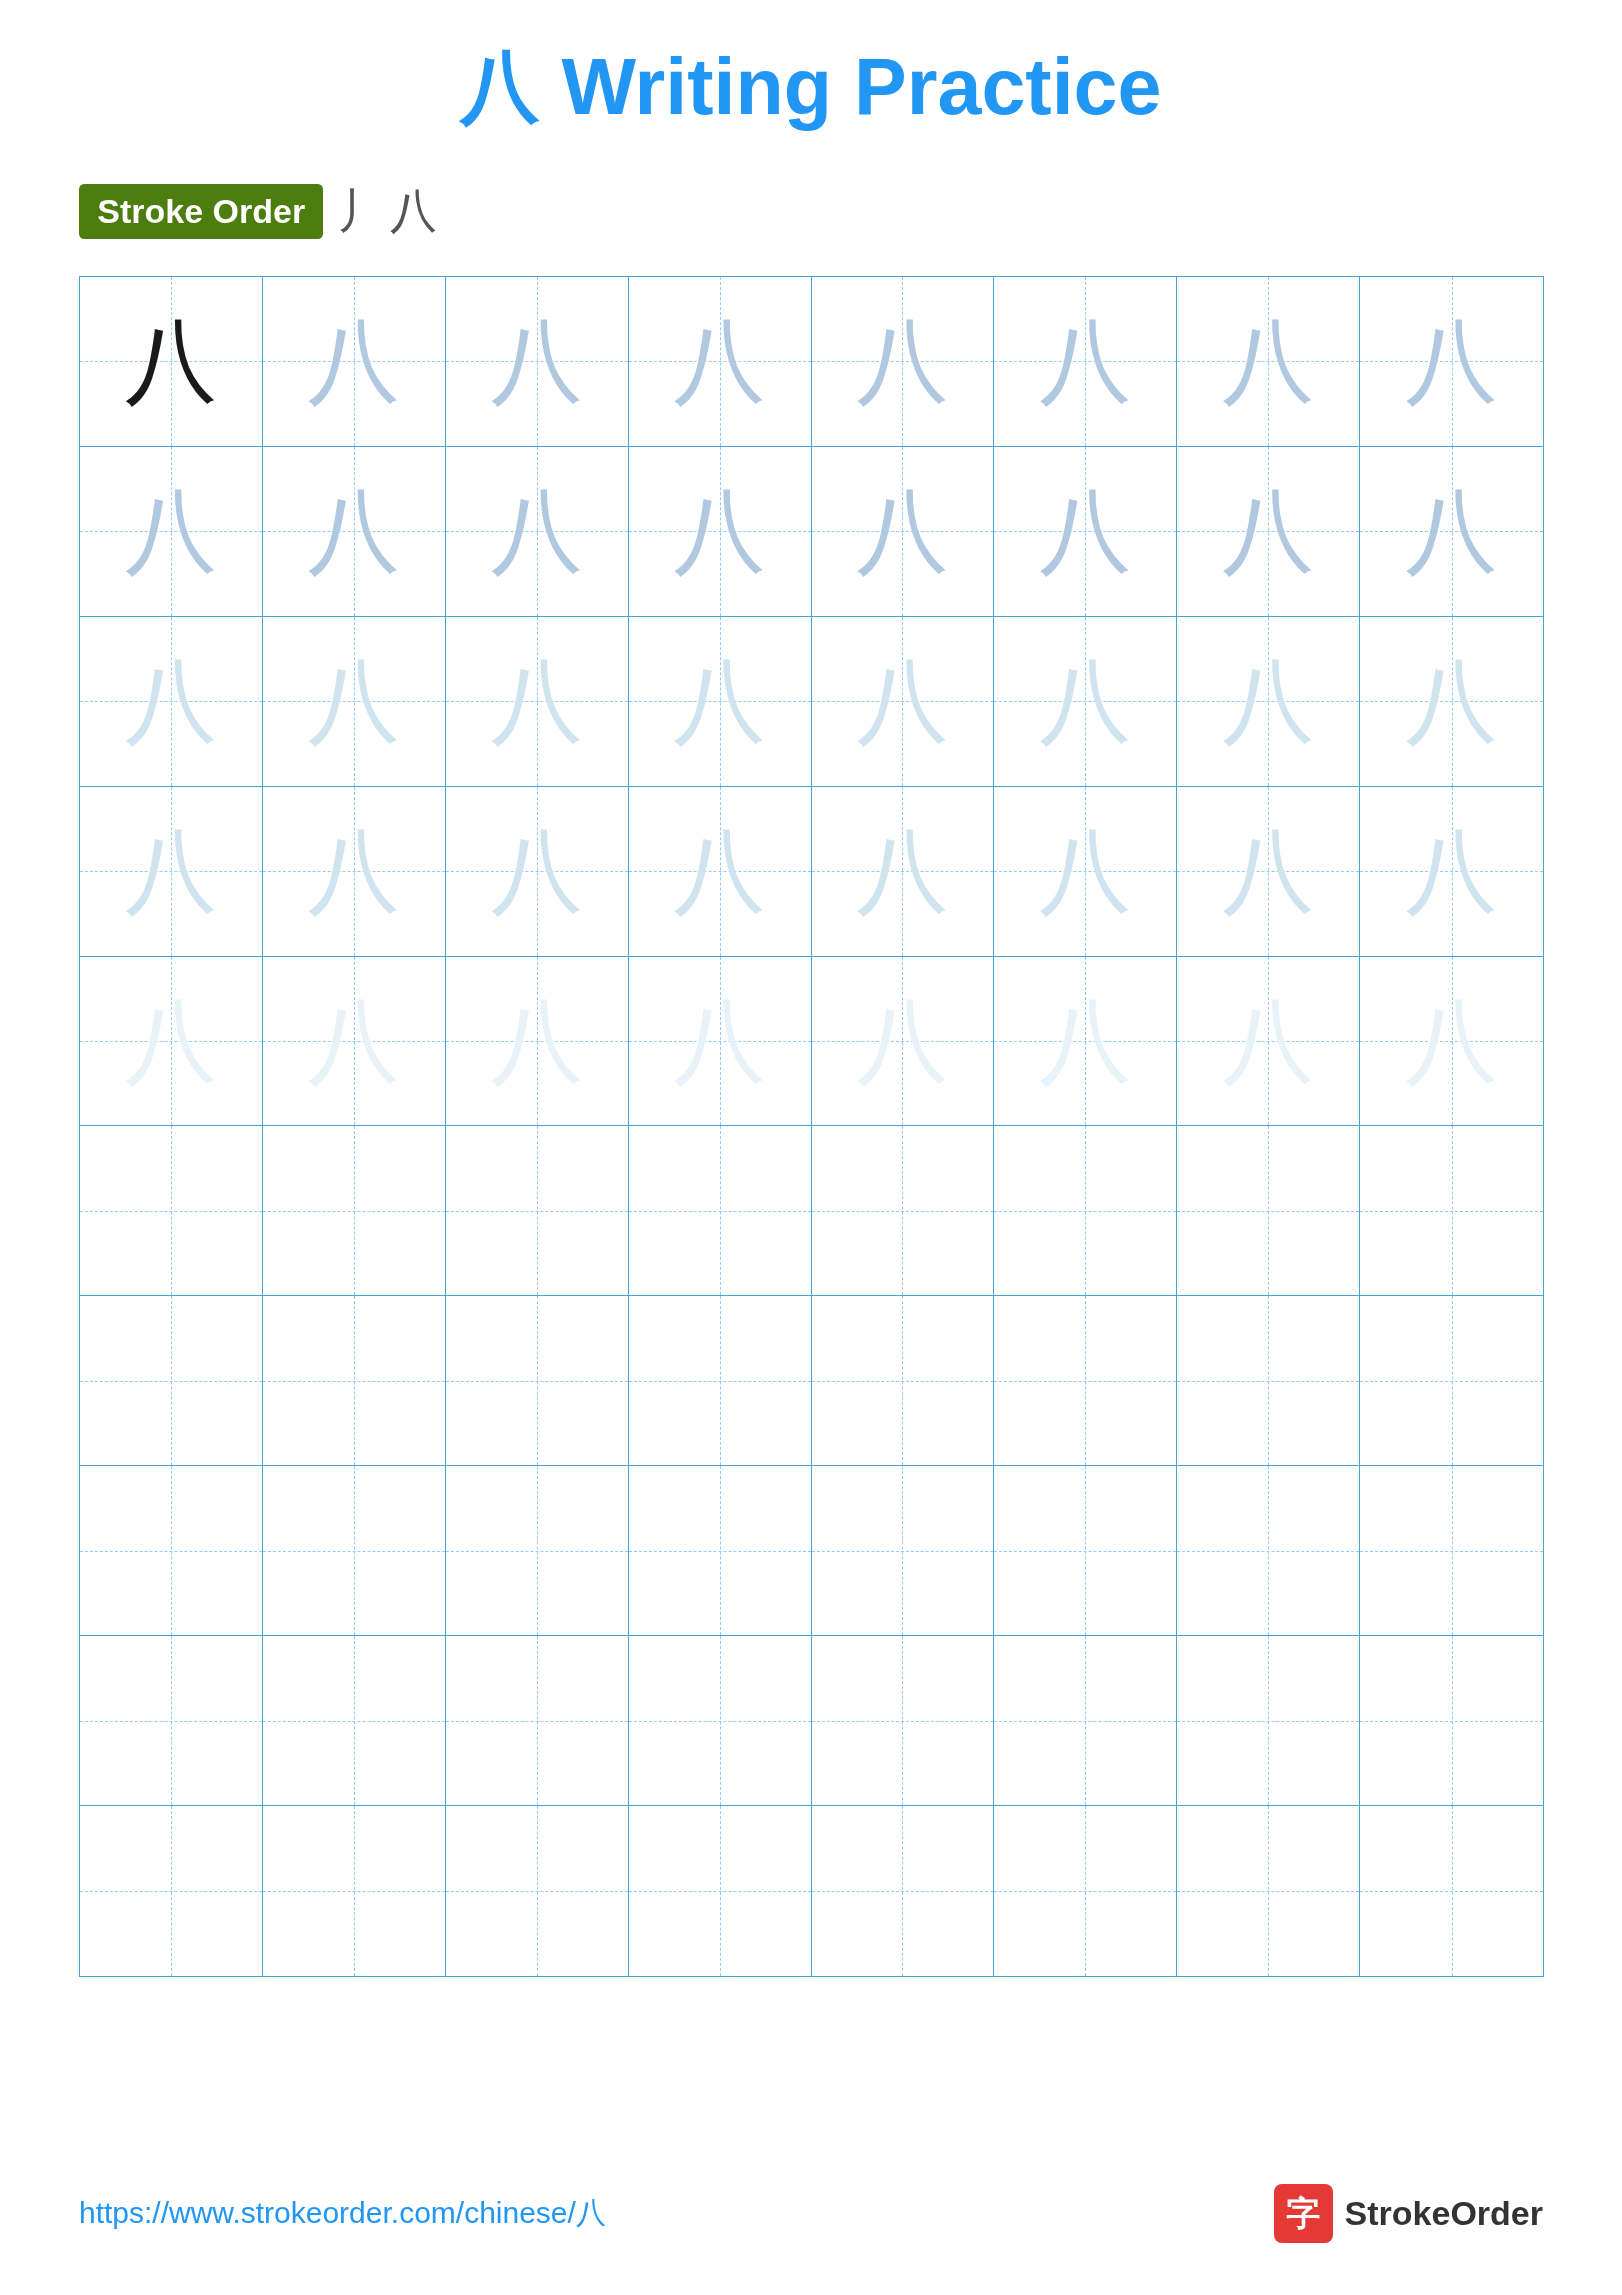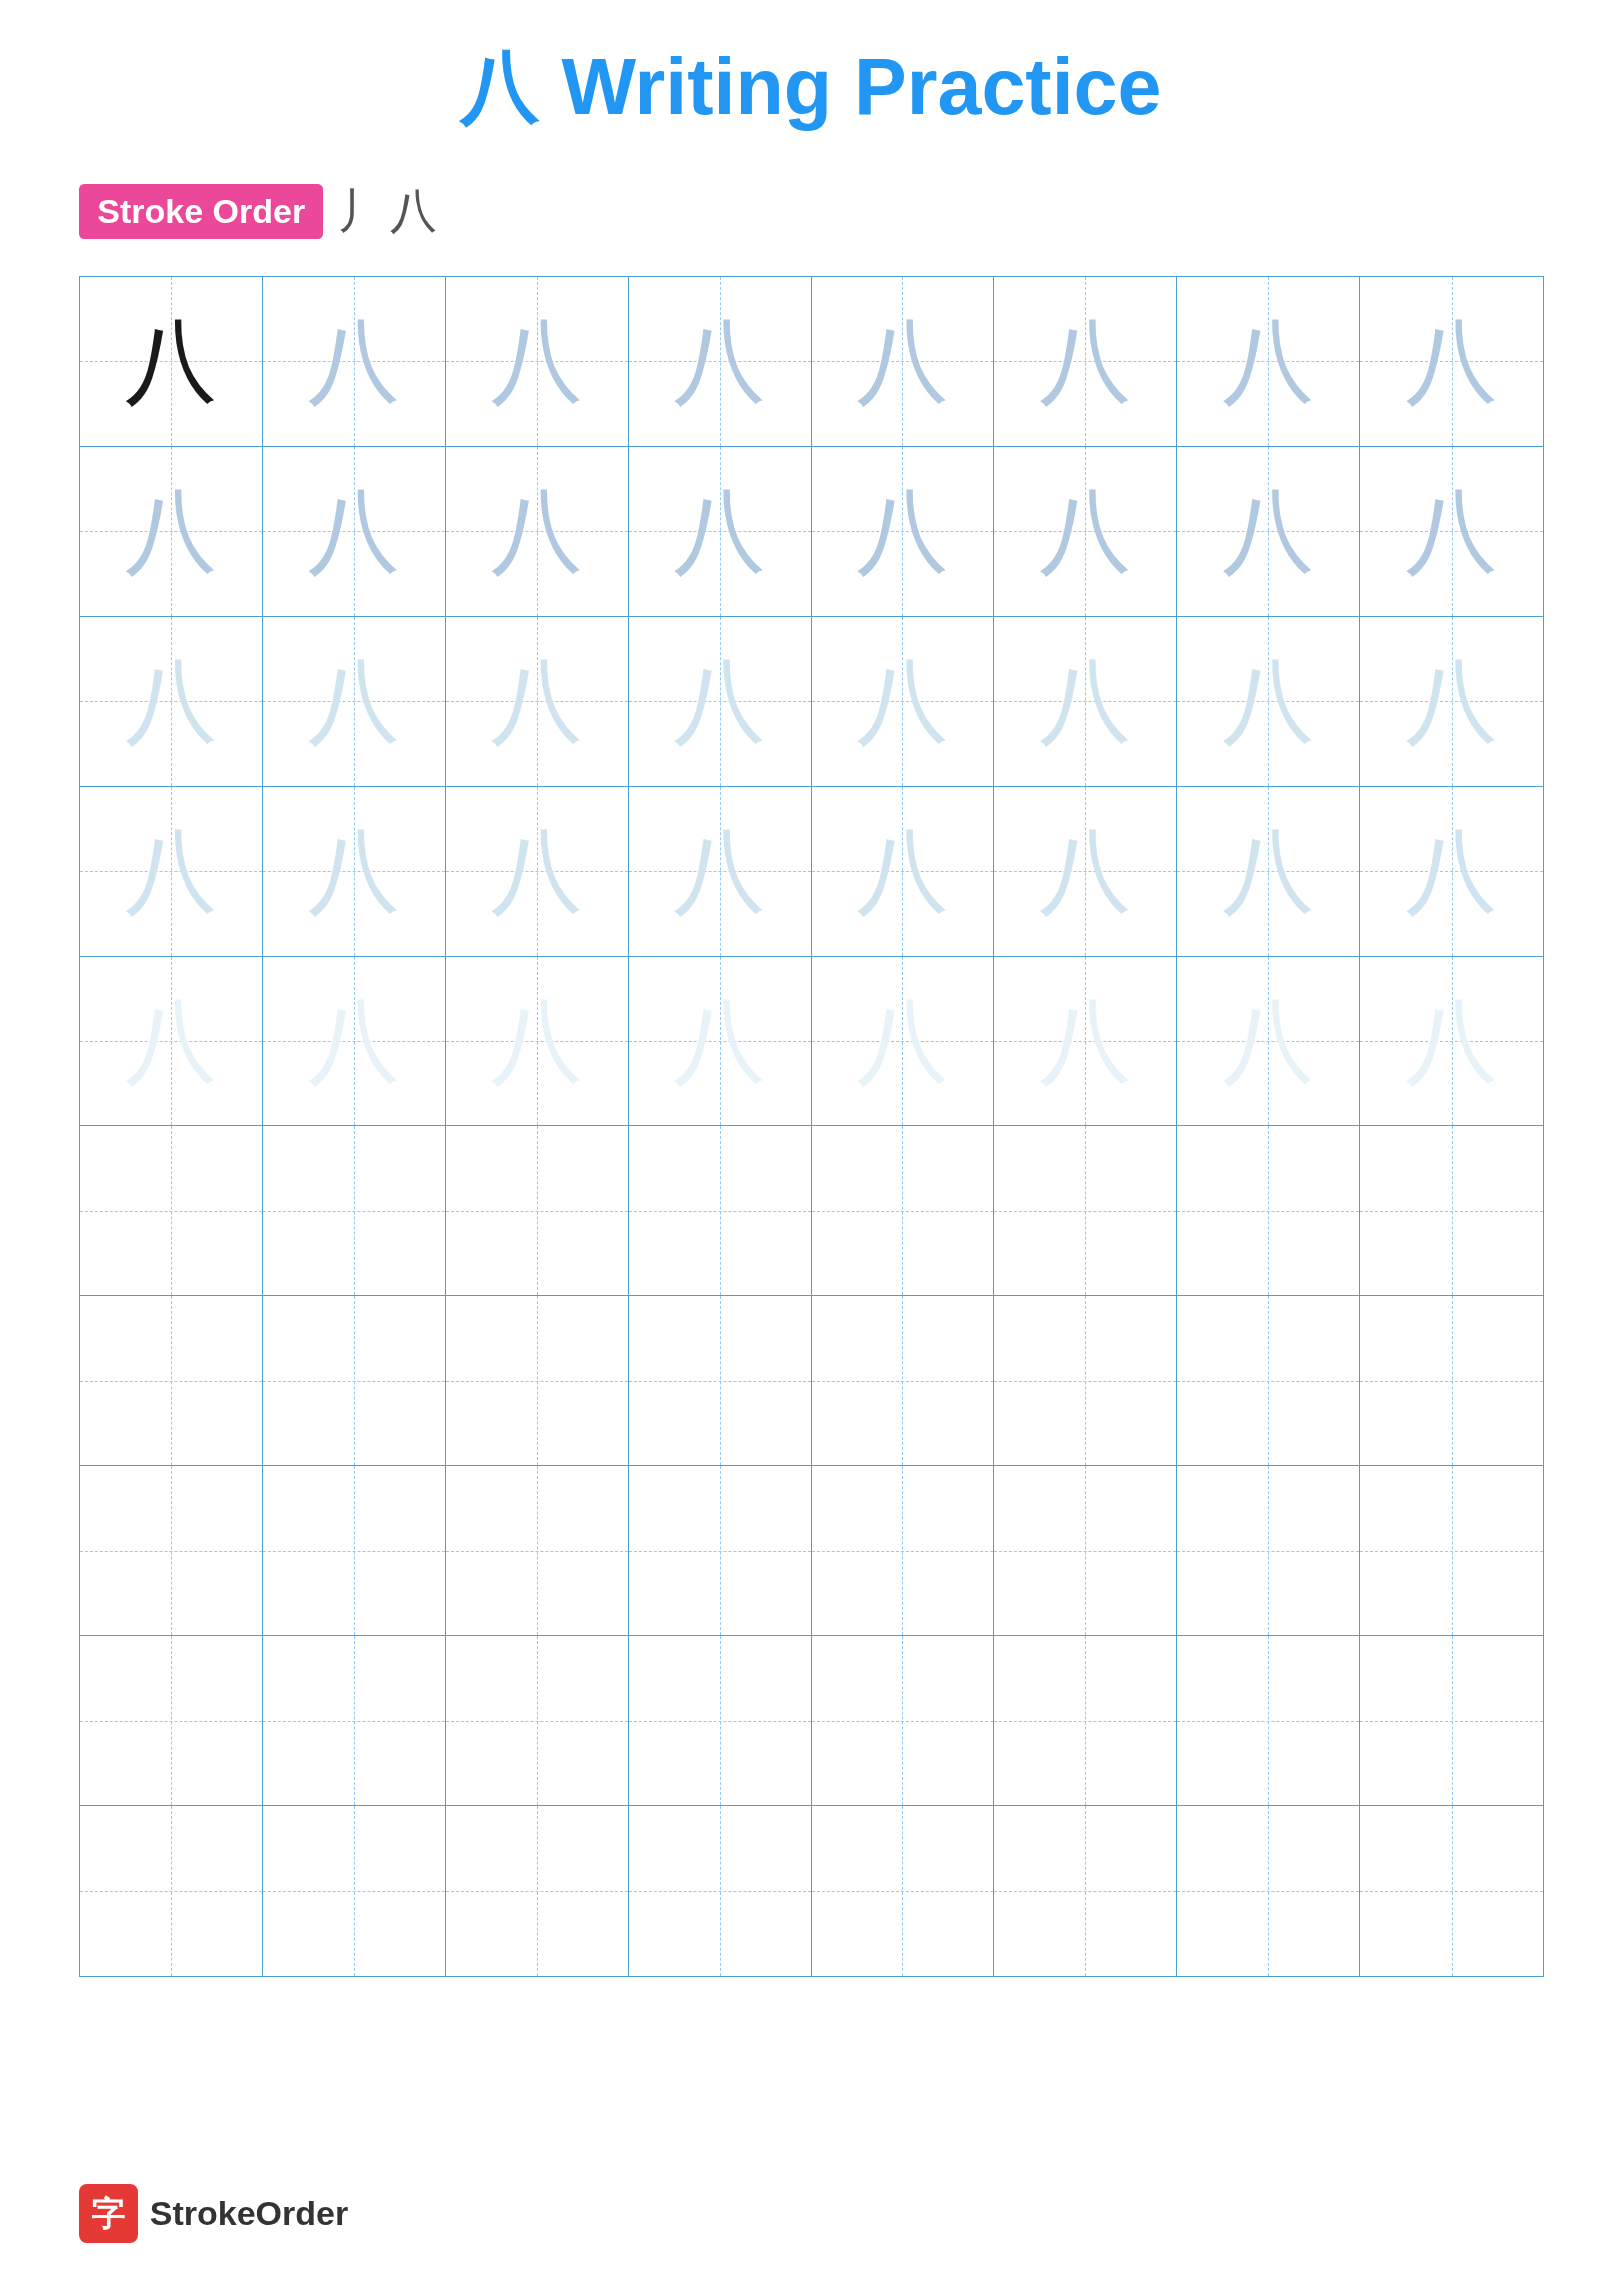--- a/index.html
+++ b/index.html
@@ -23,21 +23,21 @@
 
     .stroke-order-section {
       display: flex;
       align-items: center;
       margin-left: 79px;
       margin-bottom: 33px;
       gap: 13px;
     }
 
     .stroke-order-badge {
-      background-color: #ec4899;
+      background-color: #4d7c0f;
       color: white;
       font-size: 34px;
       font-weight: bold;
       padding: 7.9px 18.3px;
       border-radius: 5.2px;
     }
 
     .stroke-order-strokes {
       font-size: 47px;
       color: #333;
@@ -354,20 +354,21 @@
   <div class="grid-cell"></div>
   <div class="grid-cell"></div>
   <div class="grid-cell"></div>
   <div class="grid-cell"></div>
   <div class="grid-cell"></div>
   <div class="grid-cell"></div>
 
 </div>
 
 <div class="footer">
+  <a class="footer-url" href="#">https://www.strokeorder.com/chinese/八</a>
 
   <div class="footer-logo">
     <div class="logo-icon">
       <span>字</span>
     </div>
     <span>StrokeOrder</span>
   </div>
 </div>
 
 

